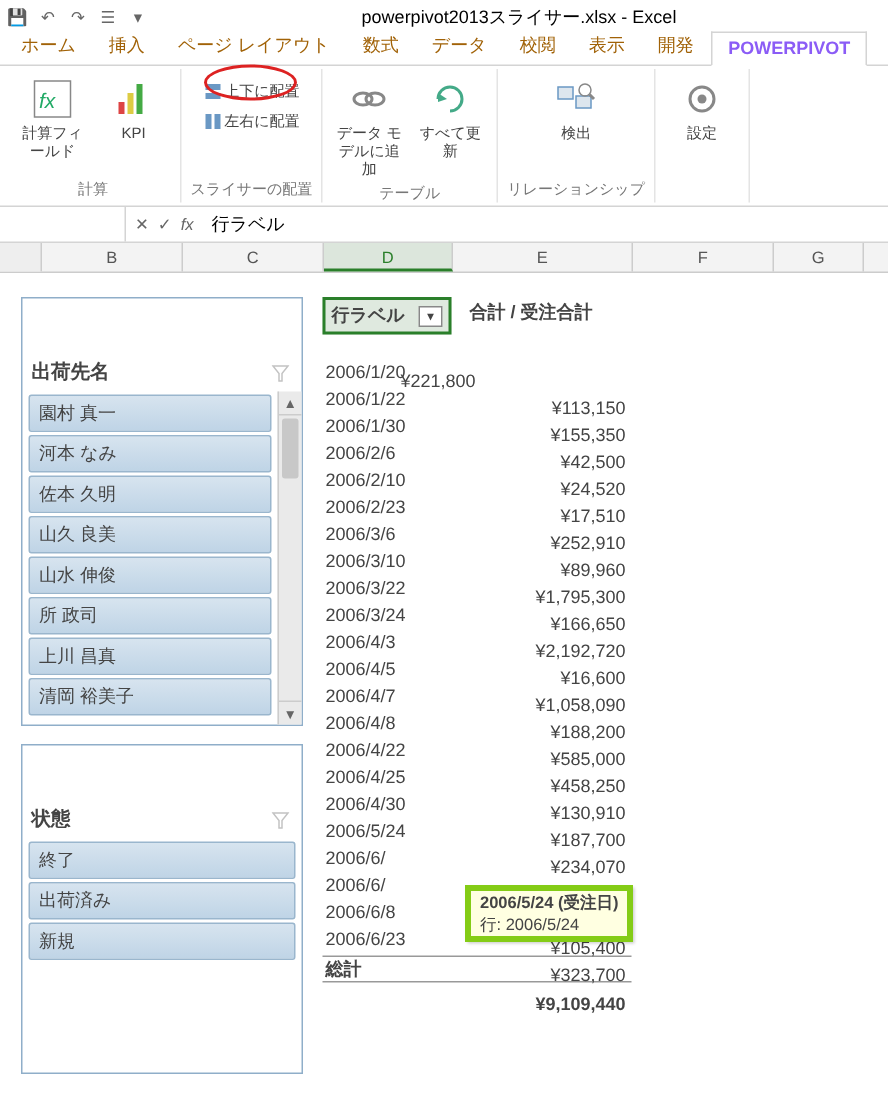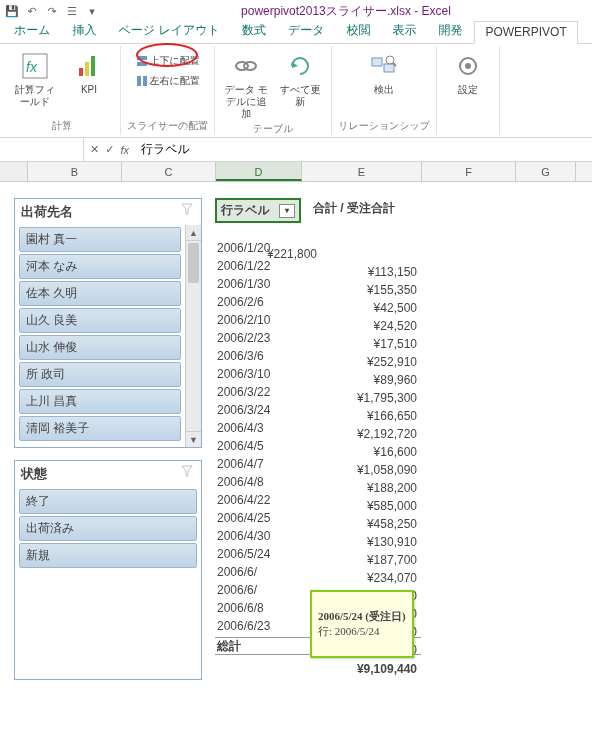--- a/index.html
+++ b/index.html
@@ -1,22 +1,22 @@
 <!DOCTYPE html>
 <html><head>
 <meta charset="utf-8">
 <style>
   * { box-sizing: border-box; margin: 0; padding: 0; }
   body { font-family: "Meiryo UI", Meiryo, "Yu Gothic", sans-serif; font-size: 11px; background: #fff; width: 592px; height: 745px; color: #444; }
   .qat { display:flex; align-items:center; height: 22px; padding: 2px 4px; background: #fff; gap:4px; }
-  .title-zone { flex:1; text-align:center; color:#701a75; font-size:12px; }
+  .title-zone { flex:1; text-align:center; color:#000000; font-size:12px; }
   .qat .ico { width:16px; height:16px; display:flex; align-items:center; justify-content:center; color:#666; }
   .tabs { display:flex; border-bottom:1px solid #d4d4d4; background:#fff; padding-left:4px; height:22px; align-items:flex-end; gap:2px;}
-  .tab { padding: 3px 10px 4px 10px; font-size:12px; color:#0f766e; cursor:pointer; }
-  .tab.active { color:#404040; border:1px solid #d4d4d4; border-bottom: 1px solid #fff; position:relative; top:1px; background:#fff; }
+  .tab { padding: 3px 10px 4px 10px; font-size:12px; color:#a16207; cursor:pointer; }
+  .tab.active { color:#8b5cf6; border:1px solid #d4d4d4; border-bottom: 1px solid #fff; position:relative; top:1px; background:#fff;font-weight:bold; }
   .ribbon { display:flex; border-bottom:1px solid #d4d4d4; height:94px; padding:2px 4px; gap:0; }
   .group { display:flex; flex-direction:column; align-items:center; padding:0 6px; border-right:1px solid #e4e4e4; }
   .group-body { flex:1; display:flex; align-items:flex-start; gap:4px; padding-top:2px;}
   .group-label { font-size:10px; color:#777; padding-bottom:2px; }
   .big-btn { display:flex; flex-direction:column; align-items:center; width:50px; gap:2px; cursor:pointer; padding:2px; }
   .big-btn .glyph { width:32px; height:32px; display:flex; align-items:center; justify-content:center; }
   .big-btn .lbl { font-size:10px; text-align:center; line-height:12px; }
   .small-stack { display:flex; flex-direction:column; gap:2px; padding-top:4px; }
   .small-btn { display:flex; align-items:center; gap:0; font-size:10px; cursor:pointer; padding:2px 4px; }
   .small-btn .sicon { width:14px; height:14px; display:flex; align-items:center; justify-content:center; }
@@ -25,39 +25,39 @@
   .namebox { width: 84px; border-right:1px solid #d4d4d4; height:100%; display:flex; align-items:center; padding:0 4px; color:#888;}
   .fx-btns { display:flex; align-items:center; gap:6px; padding:0 6px; color:#666; }
   .fx-input { flex:1; border:none; outline:none; padding:2px 6px; font-size:12px; }
   .col-headers { display:flex; height:20px; background:#f3f3f3; border-bottom:1px solid #ccc; }
   .col-headers .rowhdr { width:28px; border-right:1px solid #ccc; background:#eee; }
   .col-headers .chdr { width:94px; text-align:center; border-right:1px solid #ccc; font-size:11px; color:#555; line-height:20px; }
   .col-headers .chdr.active { background:#dce6dc; color:#2a7f2a; border-bottom:2px solid #2a7f2a; }
   .sheet { position:relative; display:flex; }
   .left-pane { width:210px; padding:16px 8px 8px 14px; display:flex; flex-direction:column; gap:12px; }
   .slicer { border:1px solid #8faec9; background:#fff; }
-  .slicer-hdr { display:flex; align-items:flex-start; justify-content:space-between; padding:4px 6px; font-weight:bold; font-size:13px; }
+  .slicer-hdr { display:flex; align-items:flex-end; justify-content:space-between; padding:4px 6px; font-weight:bold; font-size:13px;margin-top:36px; }
   .slicer-hdr .clear-ico { width:14px; height:14px; opacity:.5; }
   .slicer-body { display:flex; }
   .slicer-items { flex:1; padding:2px 4px 6px 4px; display:flex; flex-direction:column; gap:2px; }
   .slicer-item { background: linear-gradient(#d7e4ef,#bfd4e6); border:1px solid #9ab6cd; border-radius:2px; padding:3px 6px; font-size:12px; cursor:pointer; }
   .slicer-scroll { width:16px; background:#eaeaea; border-left:1px solid #ccc; display:flex; flex-direction:column; }
   .slicer-scroll .arrow { height:16px; display:flex; align-items:center; justify-content:center; font-size:9px; color:#666; cursor:pointer; border-bottom:1px solid #ccc;}
   .slicer-scroll .thumb { flex:0 0 40px; background:#c8c8c8; margin:2px; border-radius:2px; }
   .slicer-scroll .track { flex:1; }
   .pivot-pane { position:absolute; left:215px; top:16px; }
   .pivot-header { display:flex; }
   .rlabel-cell { width:86px; border:2px solid #2a7f2a; background:#dfe9df; font-weight:bold; font-size:12px; padding:2px 4px; display:flex; align-items:center; justify-content:space-between; }
   .drop { width:16px; height:14px; border:1px solid #888; display:flex; align-items:center; justify-content:center; font-size:8px; background:#fff; cursor:pointer; }
   .val-hdr { width:120px; font-weight:bold; font-size:12px; padding:2px 12px; }
   .pivot-row { display:flex; font-size:12px; height:18px; }
   .pivot-row .k { width:100px; padding-left:2px; }
   .pivot-row .v { width:106px; text-align:right; padding-right:4px;margin-top:24px; }
   .total-row { font-weight:bold; border-top:1px solid #999; border-bottom:1px solid #999; }
-  .tooltip { position:absolute; left:310px; top:590px; background:#ffffe1; border:2px solid #84cc16; padding:17px 6px; font-size:11px; box-shadow:1px 1px 2px rgba(0,0,0,.2); white-space:nowrap;font-family:Liberation Serif, serif;}
+  .tooltip { position:absolute; left:310px; top:590px; background:#ffffe1; border:4px solid #84cc16; padding:0 6px; font-size:11px; box-shadow:1px 1px 2px rgba(0,0,0,.2); white-space:nowrap;}
   .tooltip .tt-l1 { font-weight:bold; }
 </style>
 </head>
 <body>
 
 <div class="qat">
   <span class="ico">💾</span>
   <span class="ico">↶</span>
   <span class="ico">↷</span>
   <span class="ico">☰</span>

